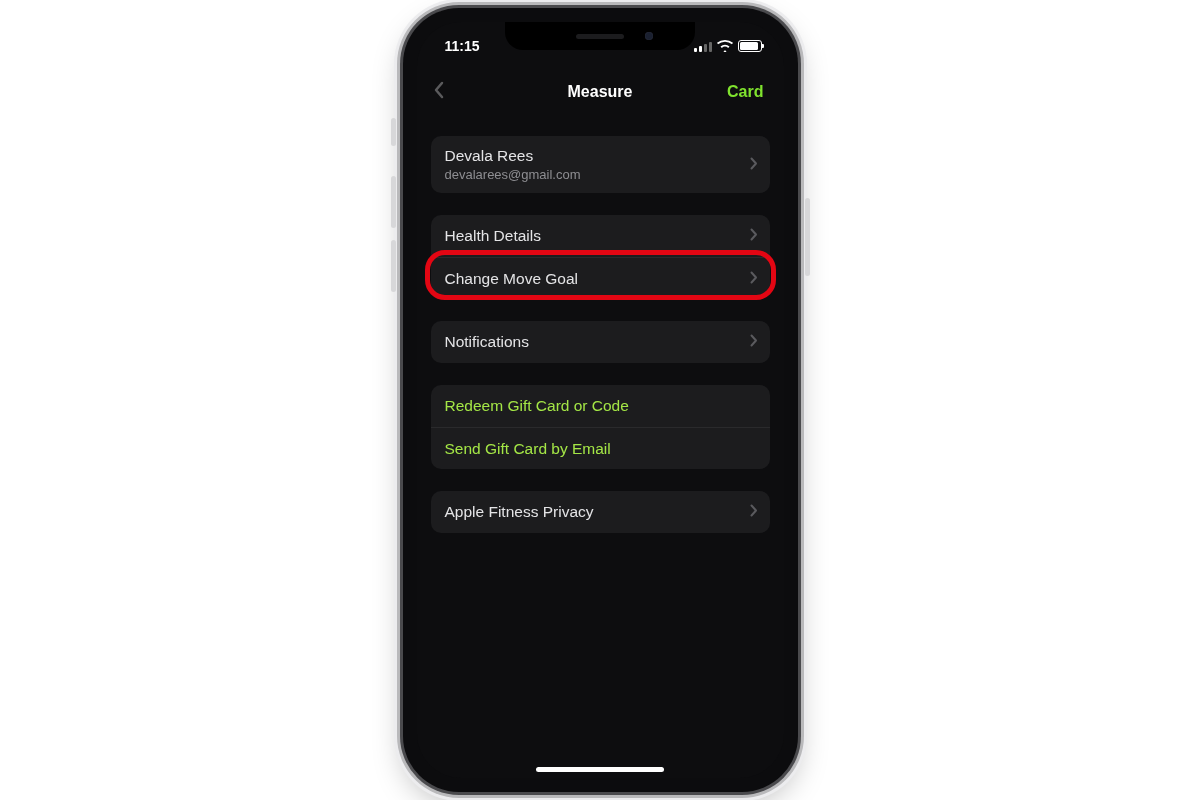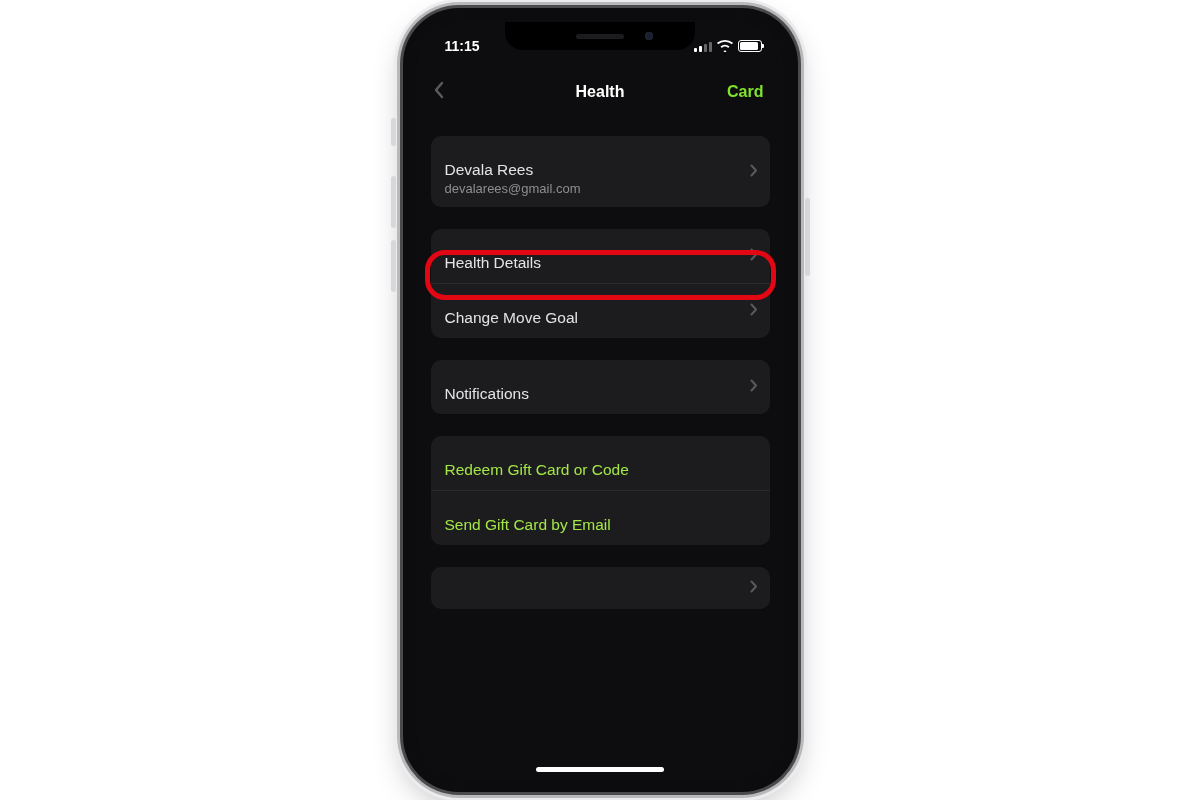--- a/index.html
+++ b/index.html
@@ -58,21 +58,21 @@
 
   .content { position:absolute; top:48px; left:0; right:0; bottom:0; padding: 0 14px; }
   .navbar { position:relative; height:44px; display:flex; align-items:center; justify-content:center; }
   .nav-title { color:#fff; font-size:16px; font-weight:600; }
   .nav-done { position:absolute; right:6px; color:#7fe22e; font-size:16px; font-weight:600; cursor:pointer; }
   .nav-back { position:absolute; left:2px; color:#5a5a5c; }
 
   .group { background:#1c1c1e; border-radius:10px; overflow:hidden; margin-top:22px; }
   .group + .group { margin-top:22px; }
   .row {
-    position:relative; min-height:42px; padding: 25px 34px 11px 14px;
+    position:relative; min-height:42px; padding: 11px 34px 11px 14px;
     display:flex; flex-direction:column; justify-content:center;
     color:#e4e4e6; font-size:15.5px; cursor:pointer;
   }
   .row + .row { border-top:1px solid #2a2a2c; }
   .row .sub { color:#8e8e92; font-size:13px; margin-top:2px; font-weight:400; }
   .row .chev { position:absolute; right:12px; top:50%; transform:translateY(-50%); color:#5a5a5e; }
   .accent { color:#a4e646; }
 
   .highlight-ring {
     position:absolute; pointer-events:none;
@@ -121,21 +121,21 @@
         </div>
       </div>
 
       <div class="content">
         <div class="navbar">
           <span class="nav-back">
             <svg width="12" height="18" viewBox="0 0 12 18">
                 <path fill="none" stroke="#5a5a5c" stroke-width="2.5" stroke-linecap="round" stroke-linejoin="round" d="M9 2 3 9l6 7"></path>
               </svg>
           </span>
-          <div class="nav-title">Health</div>
+          <div class="nav-title">Measure</div>
           <div class="nav-done">Card</div>
         </div>
 
         <div class="group">
           <div class="row">
             <span>Devala Rees</span>
             <span class="sub">devalarees@gmail.com</span>
             <span class="chev">
               <svg width="8" height="13" viewBox="0 0 8 13">
                   <path fill="none" stroke="#5a5a5e" stroke-width="2" stroke-linecap="round" stroke-linejoin="round" d="M1.5 1.5 6 6.5l-4.5 5"></path>
@@ -172,20 +172,21 @@
           <div class="row accent">
             <span>Redeem Gift Card or Code</span>
           </div>
           <div class="row accent">
             <span>Send Gift Card by Email</span>
           </div>
         </div>
 
         <div class="group">
           <div class="row">
+            <span>Apple Fitness Privacy</span>
             <span class="chev"><svg width="8" height="13" viewBox="0 0 8 13">
                   <path fill="none" stroke="#5a5a5e" stroke-width="2" stroke-linecap="round" stroke-linejoin="round" d="M1.5 1.5 6 6.5l-4.5 5"></path>
                 </svg></span>
           </div>
         </div>
 
         <div class="highlight-ring" id="ring" style="left: 8px; top: 180px; width: 351px; height: 50px;"></div>
       </div>
 
       <div class="home-indicator"></div>

